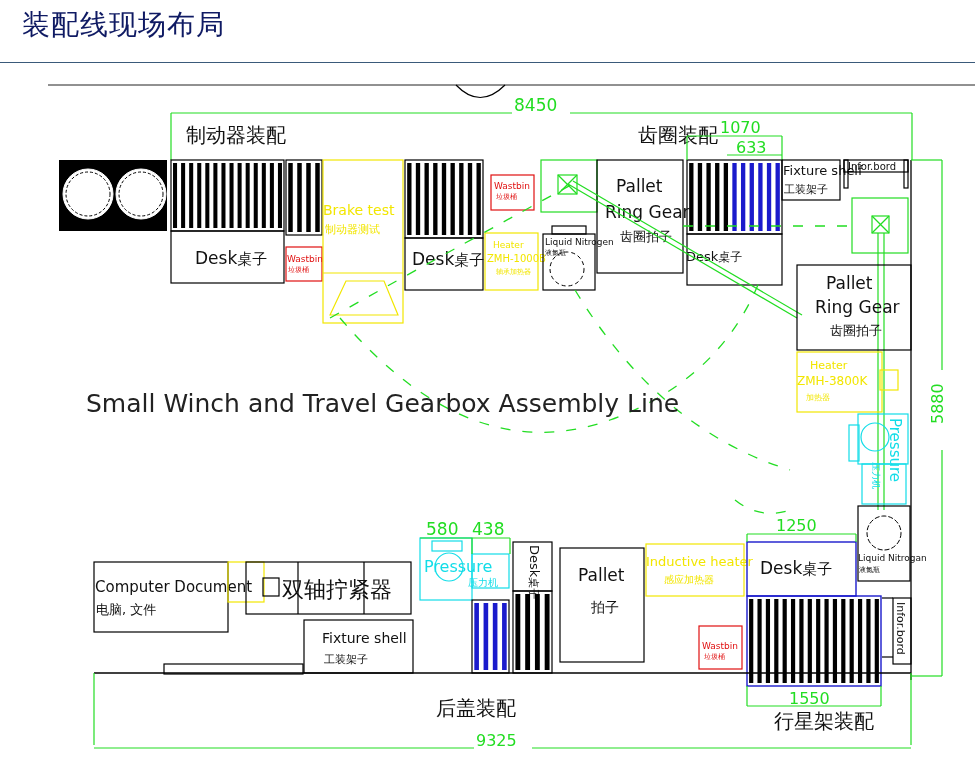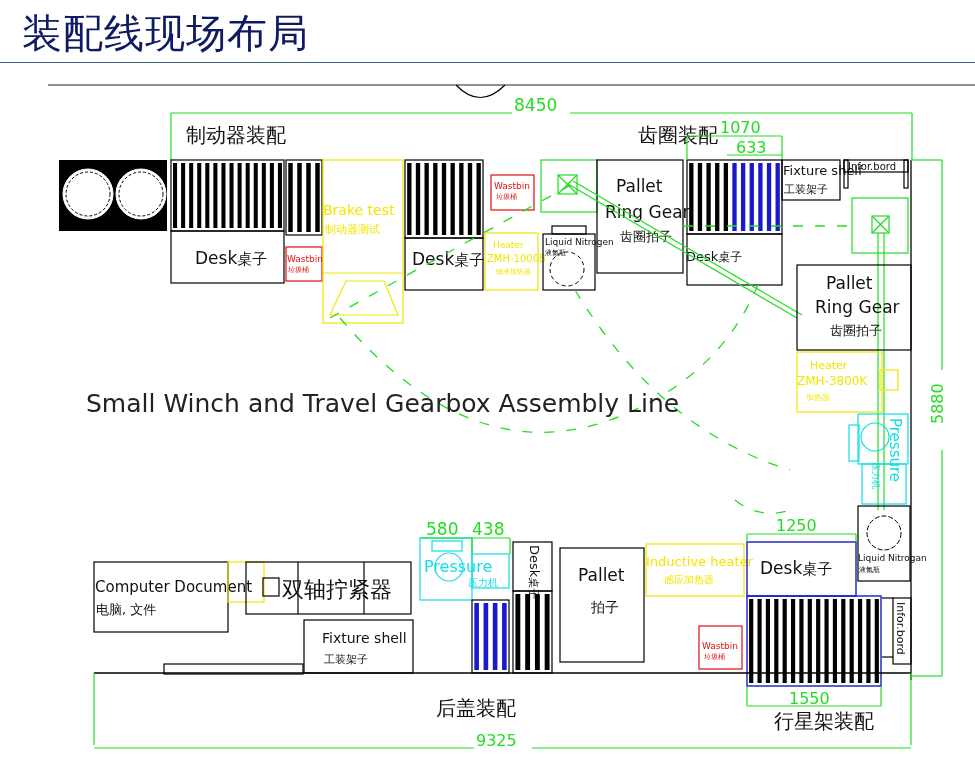--- a/index.html
+++ b/index.html
@@ -1,17 +1,17 @@
 <!DOCTYPE html>
 <html><head>
 <meta charset="utf-8">
 <style>
   html, body { margin: 0; padding: 0; background: #ffffff; }
   body { width: 975px; height: 761px; position: relative; overflow: hidden; font-family: "DejaVu Sans", sans-serif; }
-  .slide-title { position: absolute; left: 22px; top: 6px; font-size: 40px; color: #0f1a63; font-family: "DejaVu Serif", serif; letter-spacing: 1px; }
+  .slide-title { position: absolute; left: 22px; top: 6px; font-size: 28px; color: #0f1a63; font-family: "DejaVu Serif", serif; letter-spacing: 1px; }
   .title-rule { position: absolute; left: 0; top: 62px; width: 975px; height: 1px; background: #3a5a7a; }
   svg { position: absolute; left: 0; top: 0; }
   .cad { font-family: "DejaVu Sans", sans-serif; }
   .blk { fill: none; stroke: #000; stroke-width: 1.2; }
   .grn { fill: none; stroke: #22dd22; stroke-width: 1.2; }
   .yel { fill: none; stroke: #f2e600; stroke-width: 1.2; }
   .red { fill: none; stroke: #e01010; stroke-width: 1.2; }
   .cyn { fill: none; stroke: #11dde8; stroke-width: 1.2; }
   .blu { fill: none; stroke: #1a1acc; stroke-width: 1.4; }
   .dash { fill: none; stroke: #22dd22; stroke-width: 1.3; stroke-dasharray: 10 12; }

